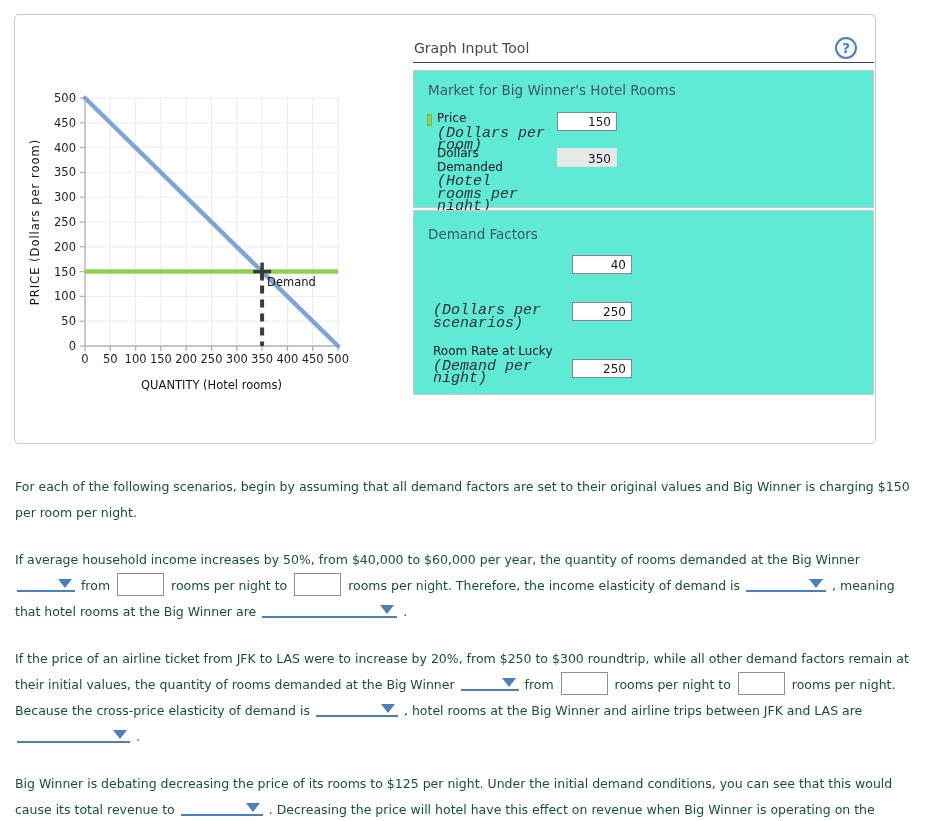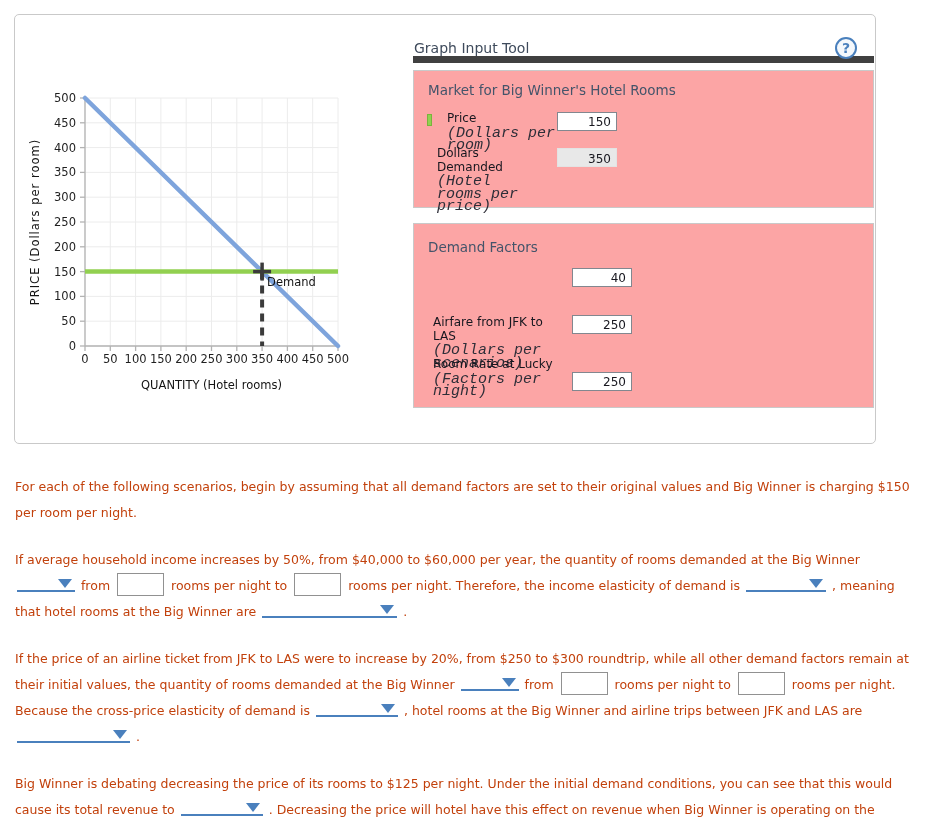--- a/index.html
+++ b/index.html
@@ -18,43 +18,43 @@
     background:#fff;
     border:1px solid #c9c9c9;
     border-radius:5px;
   }
   .graph-svg { position:absolute; left:0; top:64px; }
   
   .right-col { position:absolute; left:398px; top:0; width:461px; }
   .tool-header {
     position:relative;
     height:48px;
-    border-bottom:7px solid #404040;
+    border-bottom:1px solid #404040;
   }
   .tool-title {
     position:absolute; left:1px; top:25px;
     font-size:14px; color:#3f4b5c;
   }
   .help-icon {
     position:absolute; right:17px; top:22px;
     width:22px; height:22px;
     border:2px solid #4a80bd; border-radius:50%;
     color:#4a80bd; background:#f4f8fc;
     font-size:14px; font-weight:bold;
     text-align:center; line-height:19px;
     cursor:pointer;
   }
   .sub-panel {
     position:relative;
     width:461px;
     border:1px solid #c9c9c9;
-    background:#fca5a5;
+    background:#5eead4;
   }
   .market-panel { margin-top:7px; height:138px; }
-  .factors-panel { margin-top:15px; height:185px; }
+  .factors-panel { margin-top:2px; height:185px; }
   .panel-title {
     position:absolute; left:14px;
     font-size:13.5px; color:#44546a;
   }
   .field-label { font-size:12px; color:#17171f; line-height:13.5px; }
   .field-sub { font-size:15px; font-style:italic; color:#2e2e38; line-height:12.5px; margin-top:2px;font-family:Liberation Mono, monospace; }
   .num-input {
     position:absolute;
     width:60px; height:19px;
     border:1px solid #82878f;
@@ -73,21 +73,21 @@
   .chip {
     position:absolute;
     width:5px; height:12px;
     background:#92d050; border:1px solid #79b43c;
   }
   .lbl-block { position:absolute; }
   
   .questions { padding:0 15px 10px 15px; margin-top:30px; }
   .q {
     font-size:12.5px;
-    color:#c2410c;
+    color:#14532d;
     line-height:26px;
     margin-bottom:21px;
   }
   .dd {
     display:inline-block;
     position:relative;
     height:15px;
     border-bottom:2px solid #4a80bd;
     vertical-align:-2px;
     margin:0 2px;
@@ -198,47 +198,46 @@
 
     <div class="tool-header">
       <span class="tool-title">Graph Input Tool</span>
       <div class="help-icon">?</div>
     </div>
 
     <div class="sub-panel market-panel">
       <div class="panel-title" style="top:11px;">Market for Big Winner's Hotel Rooms</div>
 
       <span class="chip" style="left:13px; top:43px;"></span>
-      <div class="lbl-block" style="left:23px; top:41px; width:112px;margin-left:10px;">
+      <div class="lbl-block" style="left:23px; top:41px; width:112px;">
         <div class="field-label">Price</div>
         <div class="field-sub">(Dollars per room)</div>
       </div>
       <input class="num-input" style="left: 143px; top: 41px;" value="150">
 
       <div class="lbl-block" style="left:23px; top:76px; width:100px;">
         <div class="field-label" style="width:80px;">Dollars Demanded</div>
-        <div class="field-sub">(Hotel rooms per price)</div>
+        <div class="field-sub">(Hotel rooms per night)</div>
       </div>
       <div class="num-readonly" style="left:143px; top:77px;">350</div>
     </div>
 
     <div class="sub-panel factors-panel">
       <div class="panel-title" style="top:15px;">Demand Factors</div>
 
       <input class="num-input" style="left: 158px; top: 44px;" value="40">
 
       <div class="lbl-block" style="left:19px; top:92px; width:125px;">
-        <div class="field-label">Airfare from JFK to LAS</div>
         <div class="field-sub">(Dollars per scenarios)</div>
       </div>
       <input class="num-input" style="left: 158px; top: 91px;" value="250">
 
       <div class="lbl-block" style="left:19px; top:134px; width:130px;">
         <div class="field-label">Room Rate at Lucky</div>
-        <div class="field-sub">(Factors per night)</div>
+        <div class="field-sub">(Demand per night)</div>
       </div>
       <input class="num-input" style="left: 158px; top: 148px;" value="250">
     </div>
   </div>
 </div>
 
 <div class="questions" id="questions">
     <p class="q"><span>For each of the following scenarios, begin by assuming that all demand factors are set to their original values and Big Winner is charging $150 per room per night.</span></p>
     <p class="q"><span>If average household income increases by 50%, from $40,000 to $60,000 per year, the quantity of rooms demanded at the Big Winner </span><span class="dd" style="width: 58px;"><span class="tri"></span></span><span> from </span><span class="blank"></span><span> rooms per night to </span><span class="blank"></span><span> rooms per night. Therefore, the income elasticity of demand is </span><span class="dd" style="width: 80px;"><span class="tri"></span></span><span> , meaning that hotel rooms at the Big Winner are </span><span class="dd" style="width: 135px;"><span class="tri"></span></span><span> .</span></p>
     <p class="q"><span>If the price of an airline ticket from JFK to LAS were to increase by 20%, from $250 to $300 roundtrip, while all other demand factors remain at their initial values, the quantity of rooms demanded at the Big Winner </span><span class="dd" style="width: 58px;"><span class="tri"></span></span><span> from </span><span class="blank"></span><span> rooms per night to </span><span class="blank"></span><span> rooms per night. Because the cross-price elasticity of demand is </span><span class="dd" style="width: 82px;"><span class="tri"></span></span><span> , hotel rooms at the Big Winner and airline trips between JFK and LAS are </span><span class="dd" style="width: 113px;"><span class="tri"></span></span><span> .</span></p>

